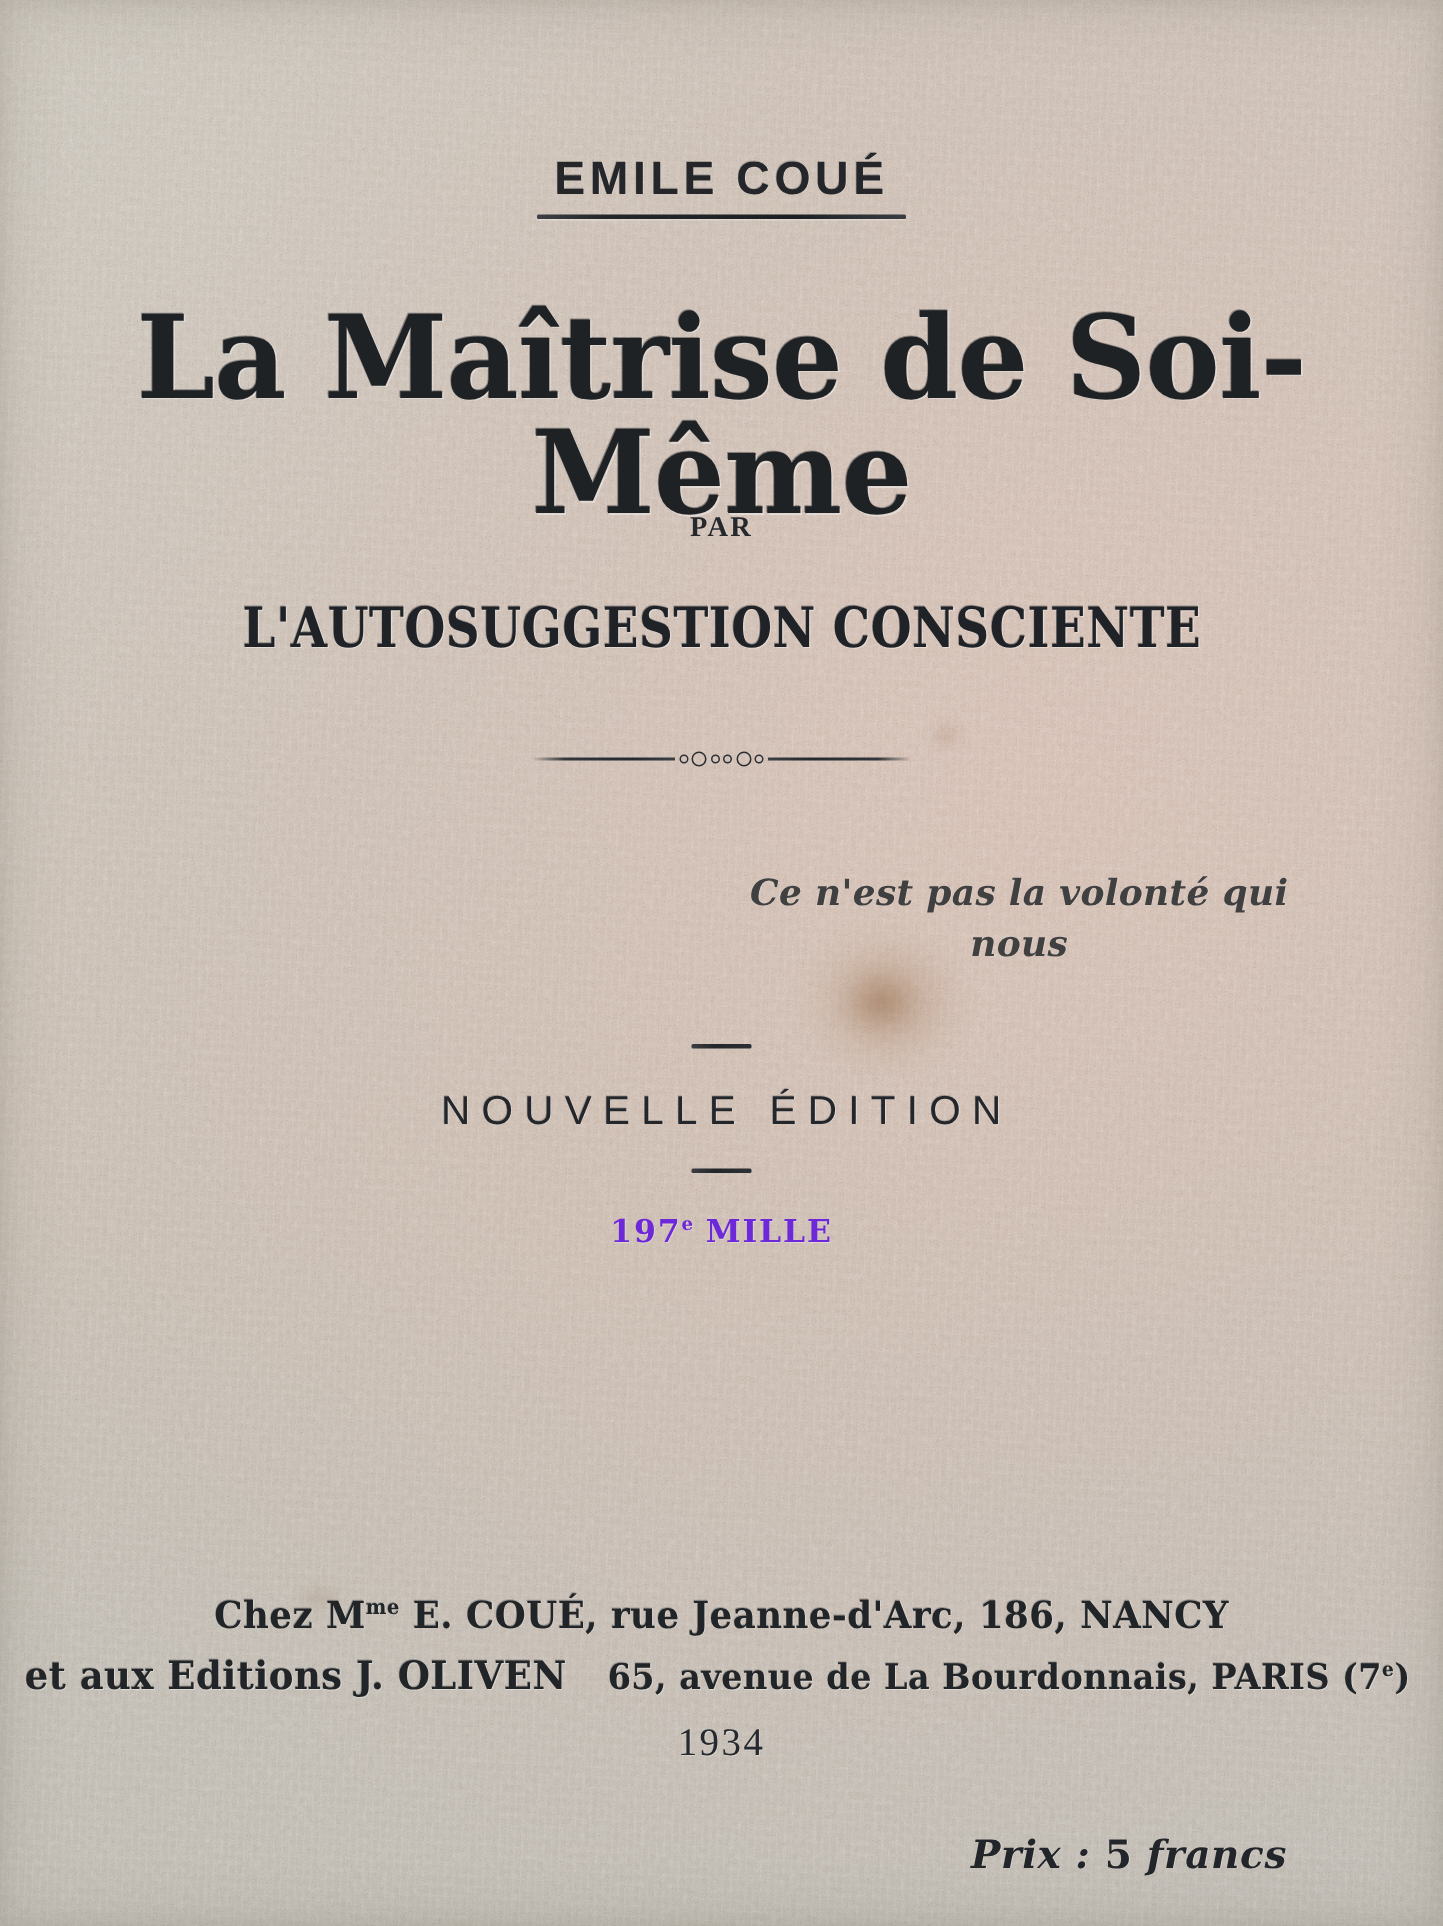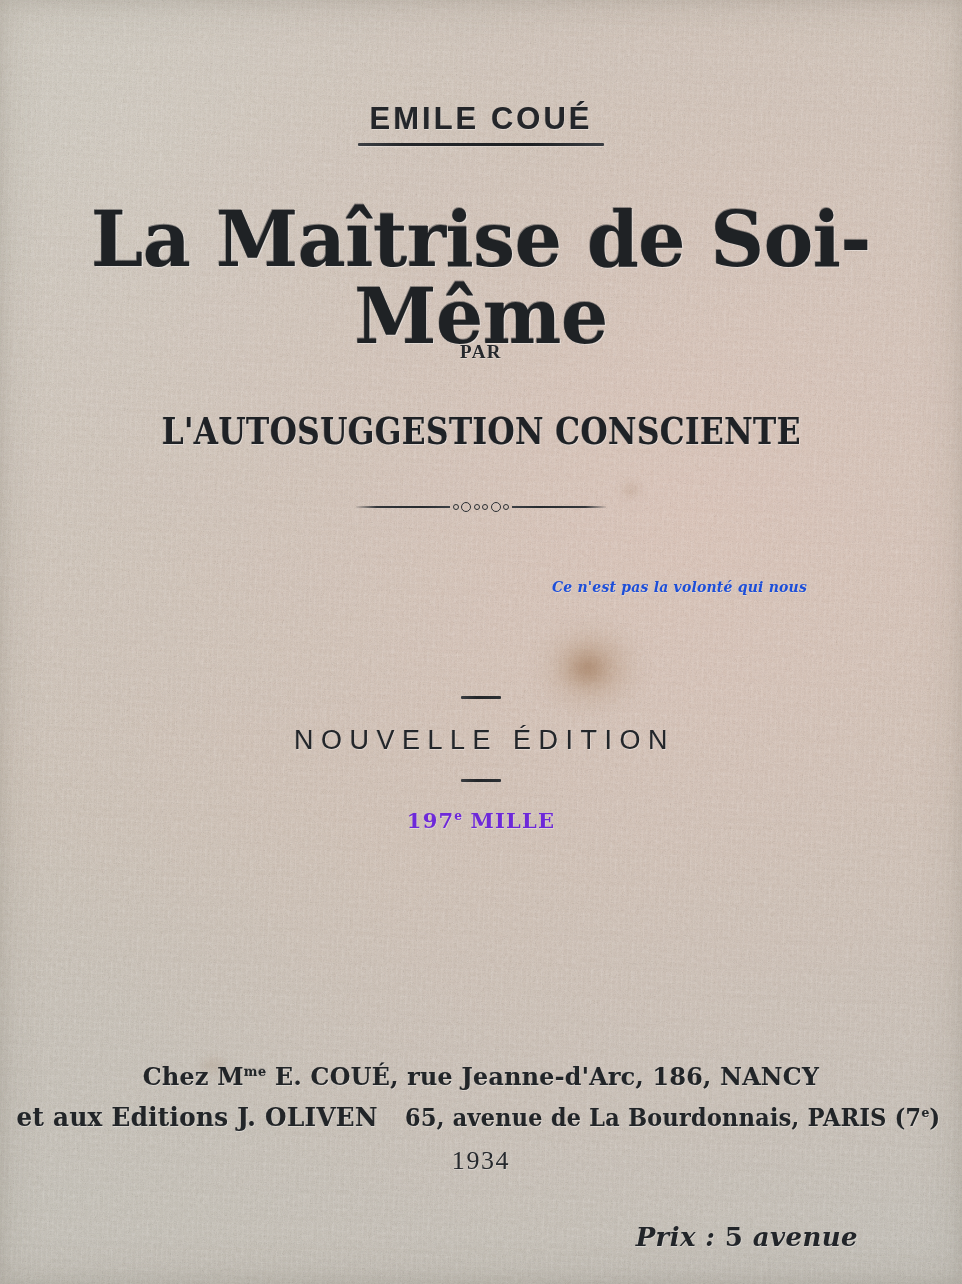--- a/index.html
+++ b/index.html
@@ -130,21 +130,21 @@
   .par {
     font-family: "Liberation Serif", serif;
     font-weight: 700;
     font-size: 19px;
     letter-spacing: 1.4px;
     color: #26282c;
     text-shadow: 0.5px 0.5px 0 rgba(255,255,255,0.32);
   }
 
   
-  .subtitle-wrap { top: 409px; }
+  .subtitle-wrap { top: 396px; }
   .subtitle {
     font-family: "DejaVu Serif", "Liberation Serif", serif;
     font-weight: 700;
     font-size: 37px;
     letter-spacing: 0.4px;
     color: #1f2226;
     transform: scaleX(0.845);
     display: inline-block;
     text-shadow:
       0.9px 0.9px 0 rgba(255,255,255,0.38),
@@ -186,24 +186,24 @@
     border-radius: 50%;
     background: transparent;
   }
 
   
   .epigraph-wrap { top: 578px; width: auto; left: 497px; right: 100px; text-align: center; }
   .epigraph {
     font-family: "DejaVu Serif", "Liberation Serif", serif;
     font-style: italic;
     font-weight: 700;
-    font-size: 14px;
+    font-size: 24px;
     line-height: 1.42;
     letter-spacing: 0.2px;
-    color: #1d4ed8;
+    color: #404040;
     text-shadow: 0.5px 0.5px 0 rgba(255,255,255,0.30);
   }
   .epigraph .l2 { display: block; }
 
   
   .shortrule {
     width: 40px; height: 2.6px;
     margin: 0 auto;
     background: linear-gradient(90deg, #3a3d41 0%, #232629 40%, #2c3034 100%);
     border-radius: 1px;
@@ -365,19 +365,19 @@
     </div>
 
     <div class="block imprint-wrap">
       <div class="imprint-line imp1"><span>Chez M</span><sup>me</sup><span> E. COUÉ, rue Jeanne-d'Arc, 186, NANCY</span></div>
       <div class="imprint-line imp2">et aux Editions J. OLIVEN</div>
       <div class="imprint-line imp3"><span>65, avenue de La Bourdonnais, PARIS (7</span><sup>e</sup><span>)</span></div>
       <div class="year">1934</div>
     </div>
 
     <div class="block price-wrap">
-      <span class="price"><span>Prix : </span><span class="amount">5</span><span> avenue</span></span>
+      <span class="price"><span>Prix : </span><span class="amount">5</span><span> francs</span></span>
     </div>
 
   </div>
 
   <div class="edge-shade"></div>
 </div>
 
 </body></html>

